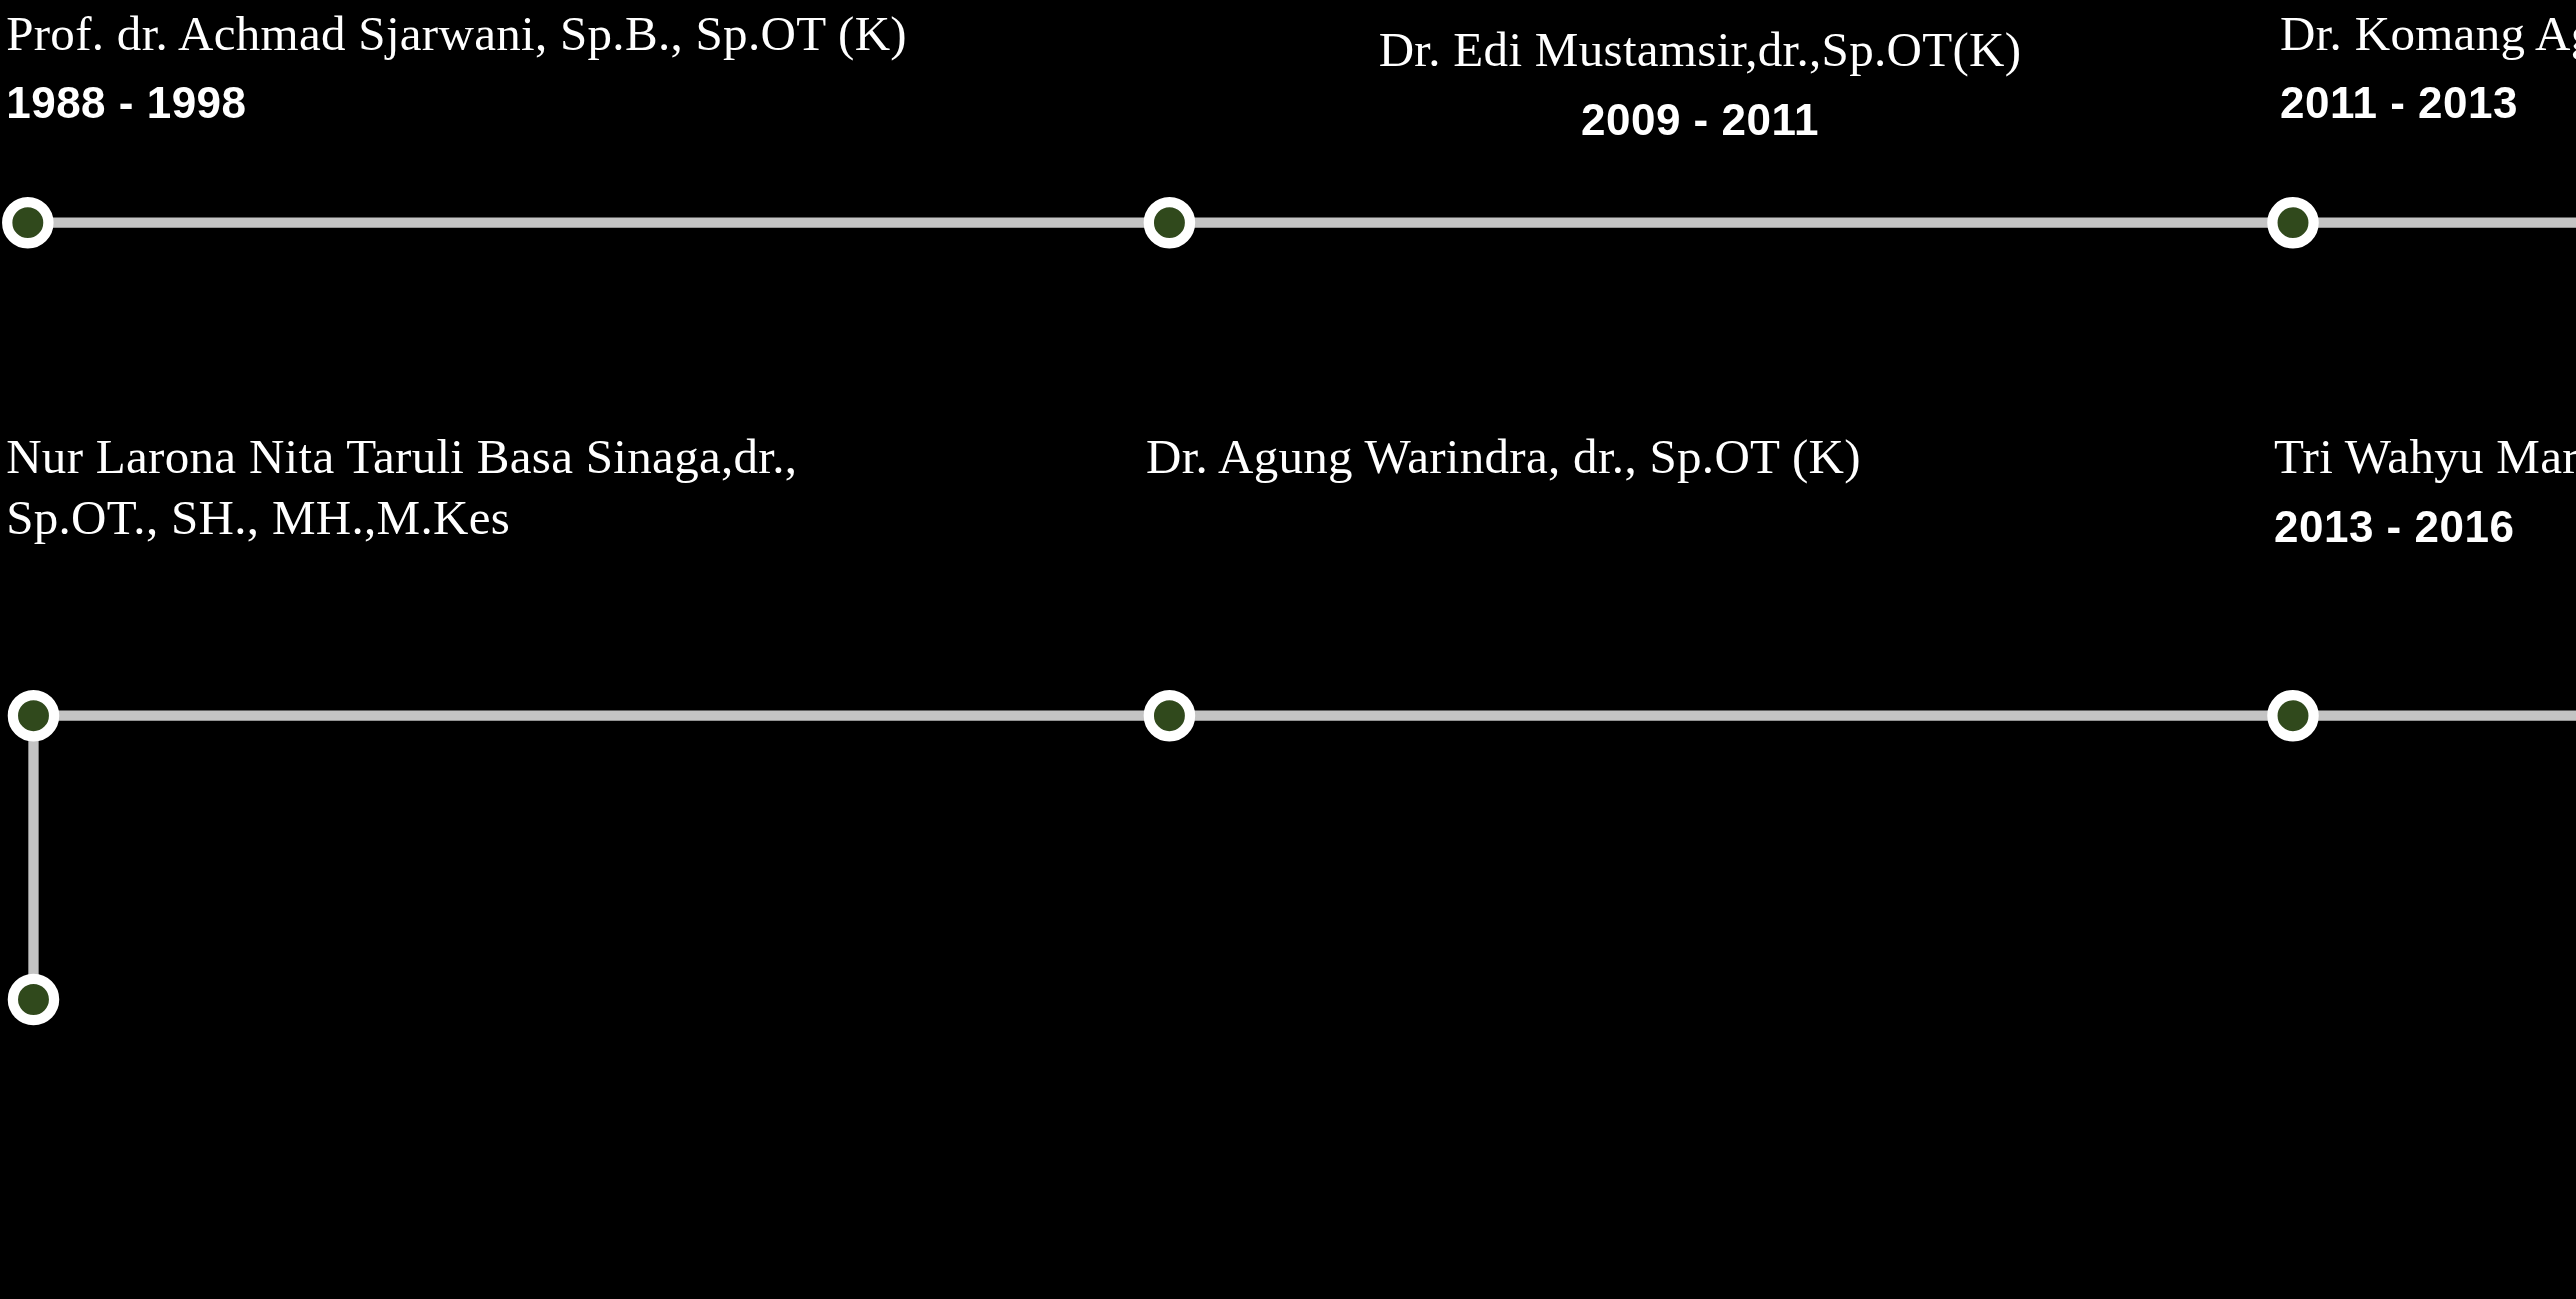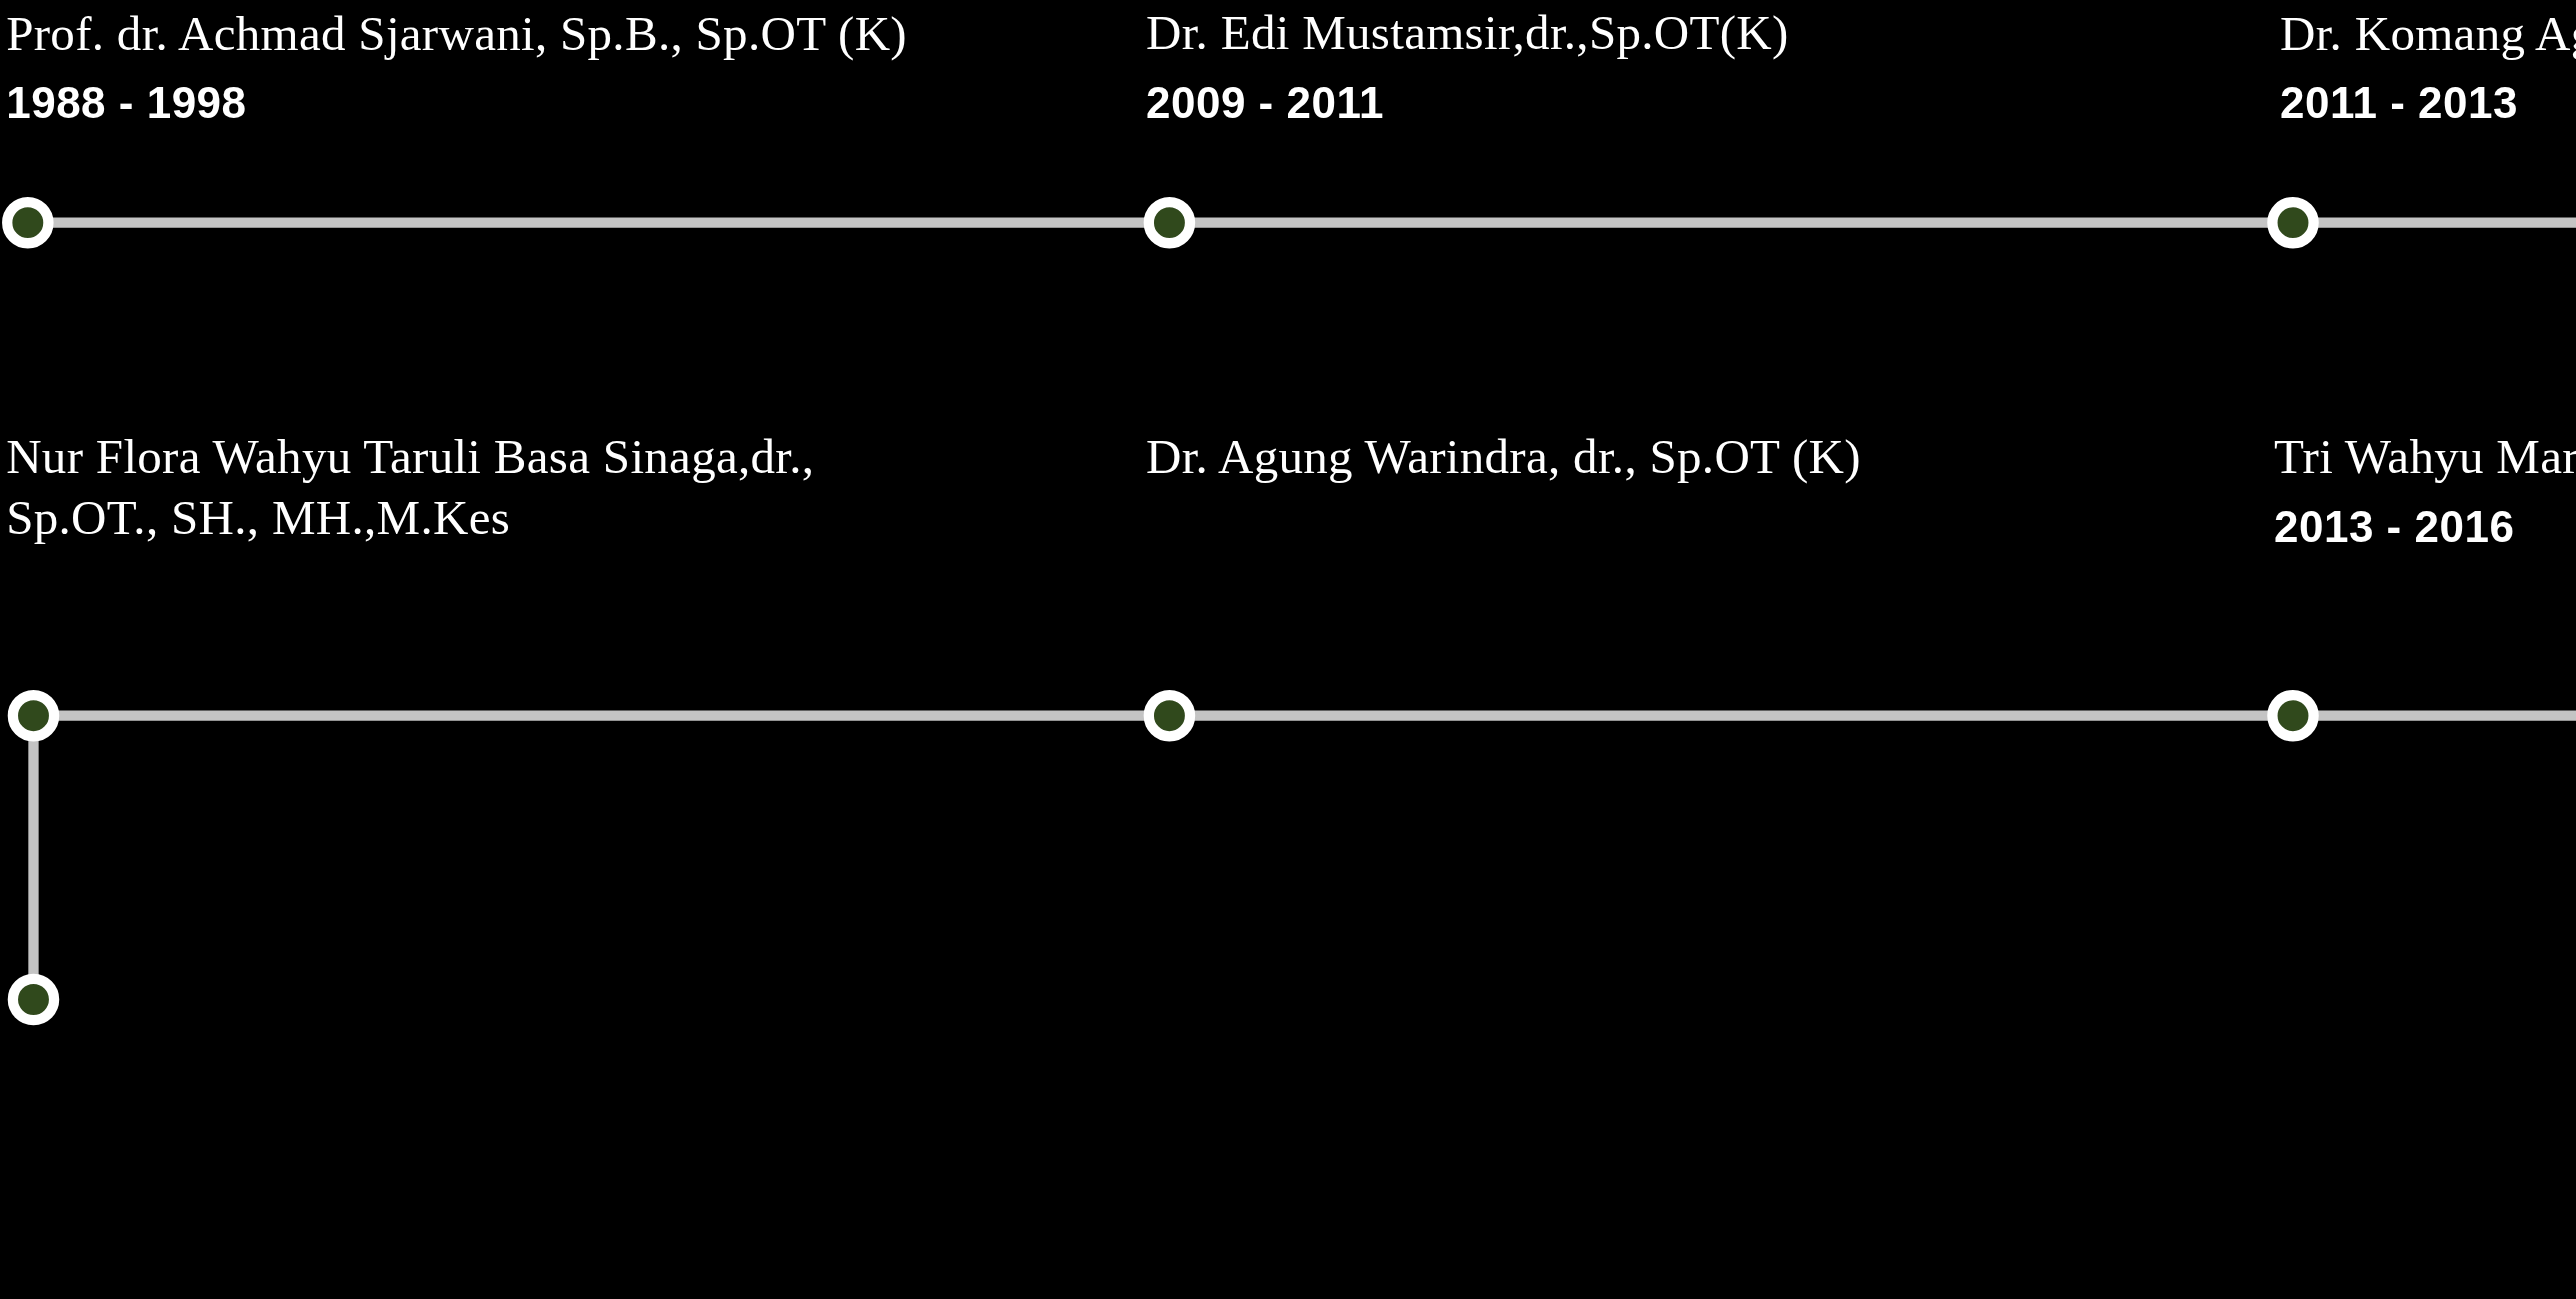--- a/index.html
+++ b/index.html
@@ -44,21 +44,21 @@
   }
   .period {
     font-size: 44px;
     line-height: 1.15;
     font-weight: 700;
     margin: 0;
     letter-spacing: 0.5px;
   }
   
   .e-top-left   { left: 6.2px;   top: 2.6px;   width: 1108px; }
-  .e-top-mid    { left: 1146px; top: 2px;   width: 1108px; }
+  .e-top-mid    { left: 1146px; top: 19px;   width: 1108px; text-align: center; }
   .e-top-right  { left: 2280px; top: 2.6px;   width: 804px; }
   
   .e-mid-left   { left: 6.2px;   top: 426px; width: 953px; }
   .e-mid-mid    { left: 1146px; top: 426px; width: 1133px; }
   .e-mid-right  { left: 2274px; top: 426px; width: 773px; }
   
   .e-bottom     { left: 6.2px;   top: 1095px; width: 804px; }
   .e-bottom .period { margin: 0 0 17.5px 0; }
   .e-bottom .name   { margin: 0; }
 </style>
@@ -87,21 +87,21 @@
     <div class="name">Dr. Edi Mustamsir,dr.,Sp.OT(K)</div>
     <div class="period">2009 - 2011</div>
   </div>
 
   <div class="entry e-top-right">
     <div class="name">Dr. Komang Agung, Sp.OT(K)</div>
     <div class="period">2011 - 2013</div>
   </div>
 
   <div class="entry e-mid-left">
-    <div class="name">Nur Flora Wahyu Taruli Basa Sinaga,dr., Sp.OT., SH., MH.,M.Kes</div>
+    <div class="name">Nur Larona Nita Taruli Basa Sinaga,dr., Sp.OT., SH., MH.,M.Kes</div>
   </div>
 
   <div class="entry e-mid-mid">
     <div class="name">Dr. Agung Warindra, dr., Sp.OT (K)</div>
   </div>
 
   <div class="entry e-mid-right">
     <div class="name">Tri Wahyu Martanto, dr., Sp.OT (K)</div>
     <div class="period">2013 - 2016</div>
   </div>

